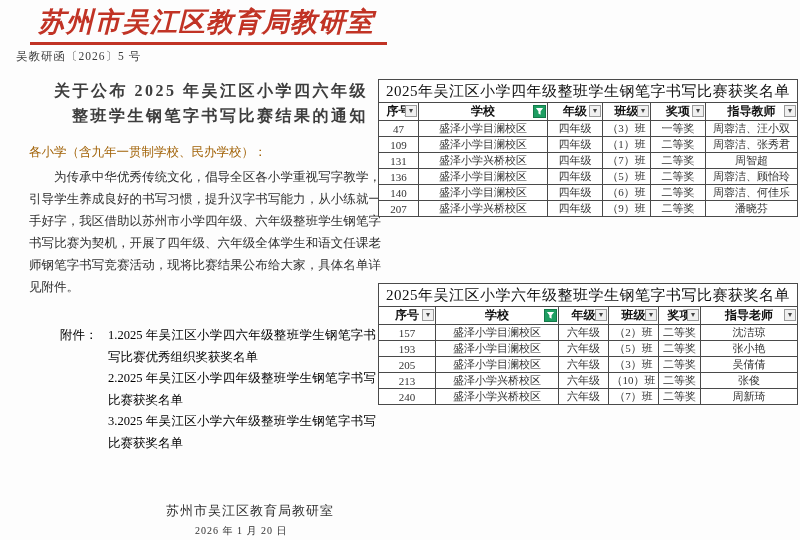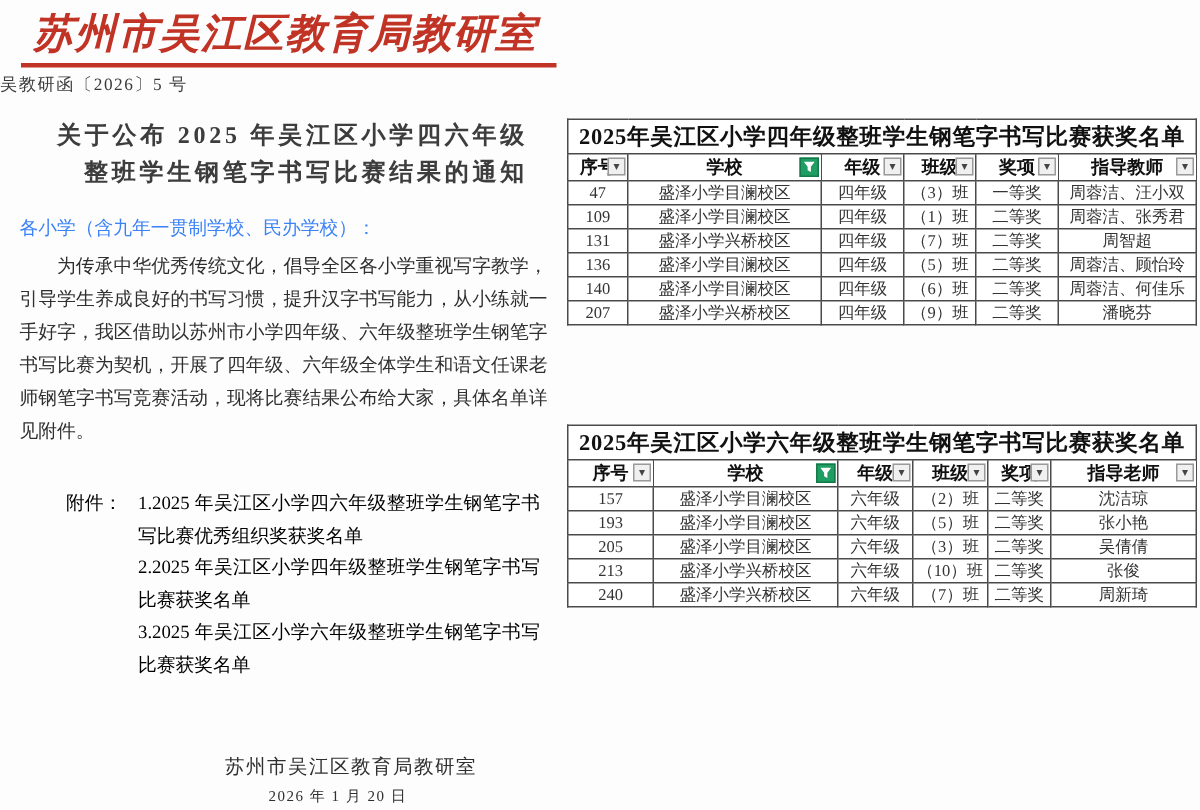--- a/index.html
+++ b/index.html
@@ -1,47 +1,47 @@
 <!DOCTYPE html>
 <html><head>
 <meta charset="utf-8">
 <style>
   * { margin:0; padding:0; box-sizing:border-box; }
   html,body { width:800px; height:540px; overflow:hidden; background:#fdfdfd;
     font-family:"Liberation Serif","DejaVu Serif",serif; }
   #stage { position:relative; width:800px; height:540px; background:#fdfdfd; }
 
   
-  .doc { position:absolute; left:0; top:0; width:376px; height:400px; }
+  .doc { position:absolute; left:16px; top:0; width:376px; height:400px; }
   .agency-header { position:absolute; left:10px; top:4px; width:360px; text-align:center;
     font-size:27px; font-weight:bold; font-style:italic; color:#c13325; letter-spacing:1px;
     white-space:nowrap; }
   .red-divider { position:absolute; left:14px; top:42px; width:357px; height:3px; background:#c13325; }
   .doc-number { position:absolute; left:0; top:49px; width:332px; text-align:left;
     font-size:11.5px; color:#3a3a3a; letter-spacing:1px; }
   .doc-title { position:absolute; left:20px; top:78px; width:332px; text-align:right;
     font-size:16px; line-height:25px; letter-spacing:2.5px; color:#3d3d3d; font-weight:600; }
-  .salutation { position:absolute; left:13px; top:144px; font-size:12.5px; color:#3b82f6; }
+  .salutation { position:absolute; left:13px; top:144px; font-size:12.5px; color:#a16207; }
   .doc-body { position:absolute; left:13px; top:166px; width:352px; font-size:12.5px;
     line-height:22px; color:#2f2f2f; text-indent:2em; text-align:justify; }
   .attachments { position:absolute; left:44px; top:325px; width:316px; display:flex;
     font-size:12.5px; color:#000000; line-height:21.5px; }
   .att-label { width:48px; flex:none; }
   .att-items { width:268px; }
   .att-item { text-align:justify; }
   .signature { position:absolute; left:150px; top:502px; font-size:13px; color:#2f2f2f; letter-spacing:1px; }
   .doc-date { position:absolute; left:179px; top:524px; font-size:10px; color:#2f2f2f; letter-spacing:1px; }
 
   
   .awards-table { position:absolute; border-collapse:collapse; table-layout:fixed; width:419px;
     background:#fff; }
   .t1 { left:378px; top:79px; }
   .t2 { left:378px; top:283px; }
   .awards-table th, .awards-table td { border:1px solid #4a4a4a; overflow:hidden; white-space:nowrap; }
-  .tbl-title { height:23px; font-size:15px; font-weight:bold; color:#111; text-align:center;
+  .tbl-title { height:23px; font-size:15px; font-weight:normal; color:#111; text-align:center;
     letter-spacing:0.5px; background:#fff; }
   .hdr { position:relative; height:17px; font-size:12px; font-weight:bold; color:#111;
     text-align:center; background:#fff; }
   .awards-table td { height:15px; font-size:11px; color:#333; text-align:center; }
   .t2 td { height:16px; }
   
   .t1 col:nth-child(1){width:40px;} .t1 col:nth-child(2){width:129px;}
   .t1 col:nth-child(3){width:55px;} .t1 col:nth-child(4){width:48px;}
   .t1 col:nth-child(5){width:55px;} .t1 col:nth-child(6){width:92px;}
   .t2 col:nth-child(1){width:57px;} .t2 col:nth-child(2){width:123px;}

